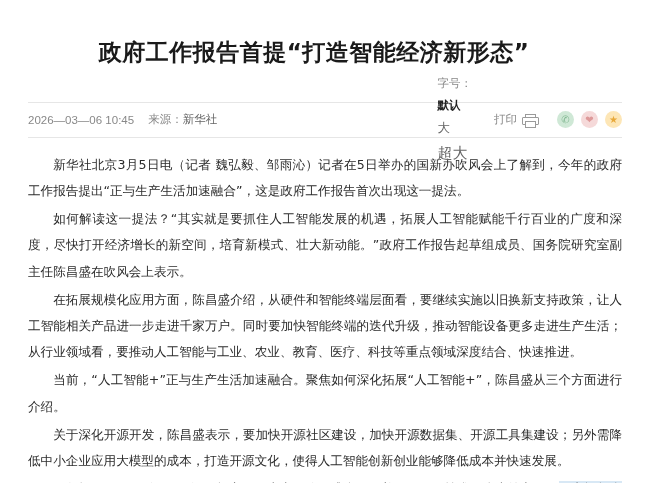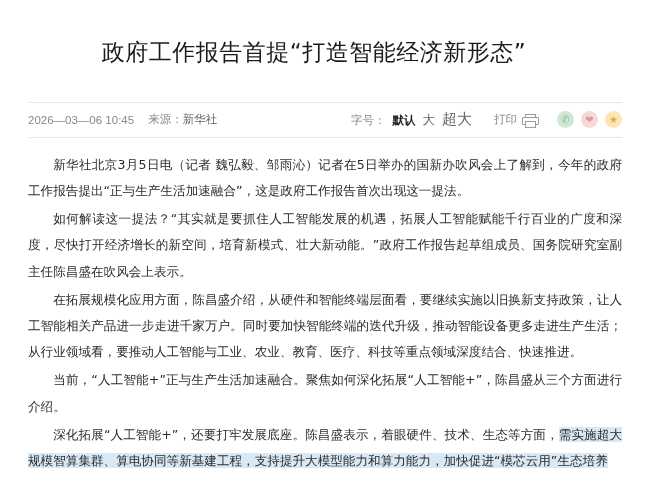--- a/index.html
+++ b/index.html
@@ -17,21 +17,21 @@
   .page {
     width: 650px;
     height: 483px;
     position: relative;
     background: #fff;
   }
   
   .title {
     text-align: center;
     font-size: 23px;
-    font-weight: normal;
+    font-weight: bold;
     color: #1a1a1a;
     letter-spacing: 0.5px;
     padding: 22px 40px 18px 18px;
     line-height: 1.35;
     font-family: "DejaVu Sans", "Liberation Sans", sans-serif;
   }
   
   .metabar {
     position: relative;
     margin: 0 28px;
@@ -56,20 +56,21 @@
     display: flex;
     align-items: center;
     gap: 10px;
     white-space: nowrap;
   }
   .fontsize-group {
     display: flex;
     align-items: baseline;
     gap: 7px;
     color: #888;
+    flex-direction: column;
   }
   .fs-label { color: #888; }
   .fs-opt { color: #666; cursor: pointer; }
   .fs-opt.active { color: #222; font-weight: bold; }
   .fs-big { font-size: 12.5px; }
   .fs-bigger { font-size: 15px; }
   .print-group {
     display: flex;
     align-items: center;
     gap: 5px;
@@ -177,16 +178,17 @@
         <span class="share-btn share-star">★</span>
       </span>
     </div>
   </div>
 
   <div class="article" id="article-body">
       <p><span>新华社北京3月5日电（记者 魏弘毅、邹雨沁）记者在5日举办的国新办吹风会上了解到，今年的政府工作报告提出“正与生产生活加速融合”，这是政府工作报告首次出现这一提法。</span></p>
       <p><span>如何解读这一提法？“其实就是要抓住人工智能发展的机遇，拓展人工智能赋能千行百业的广度和深度，尽快打开经济增长的新空间，培育新模式、壮大新动能。”政府工作报告起草组成员、国务院研究室副主任陈昌盛在吹风会上表示。</span></p>
       <p><span>在拓展规模化应用方面，陈昌盛介绍，从硬件和智能终端层面看，要继续实施以旧换新支持政策，让人工智能相关产品进一步走进千家万户。同时要加快智能终端的迭代升级，推动智能设备更多走进生产生活；从行业领域看，要推动人工智能与工业、农业、教育、医疗、科技等重点领域深度结合、快速推进。</span></p>
       <p><span>当前，“人工智能+”正与生产生活加速融合。聚焦如何深化拓展“人工智能+”，陈昌盛从三个方面进行介绍。</span></p>
+      <p><span>关于深化开源开发，陈昌盛表示，要加快开源社区建设，加快开源数据集、开源工具集建设；另外需降低中小企业应用大模型的成本，打造开源文化，使得人工智能创新创业能够降低成本并快速发展。</span></p>
       <p><span>深化拓展“人工智能+”，还要打牢发展底座。陈昌盛表示，着眼硬件、技术、生态等方面，</span><span class="hl">需实施超大规模智算集群、算电协同等新基建工程，支持提升大模型能力和算力能力，加快促进“模芯云用”生态培养</span></p>
     </div>
 
 </div>
 
 </body></html>

